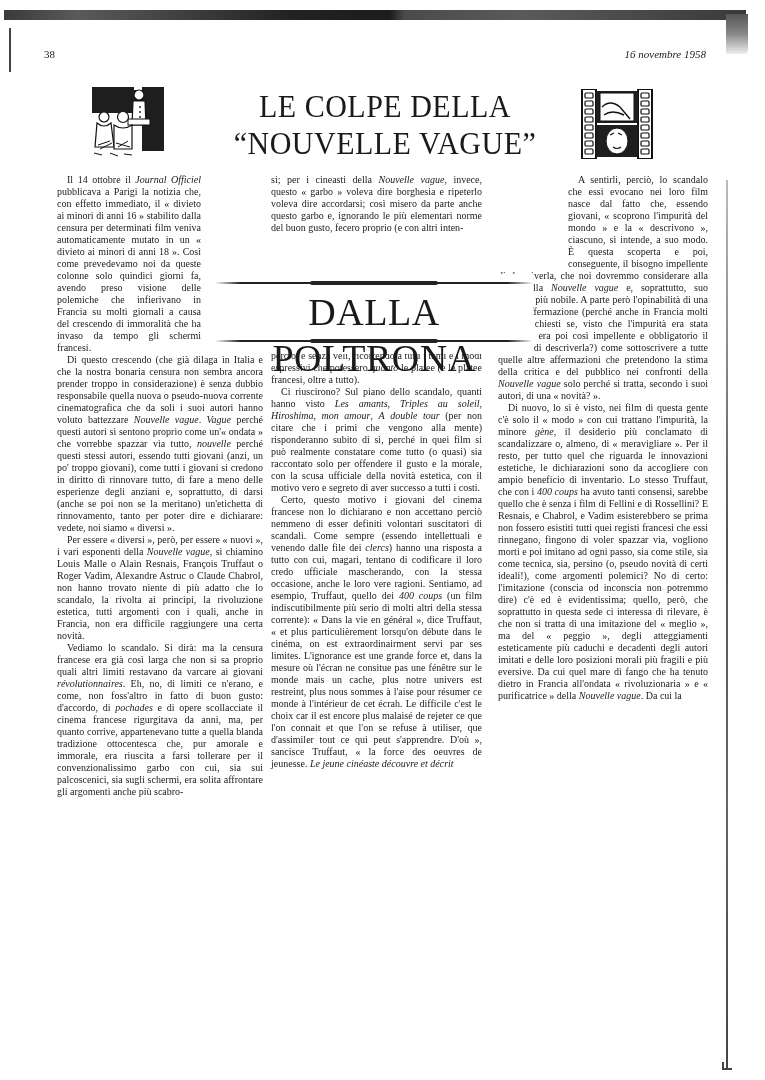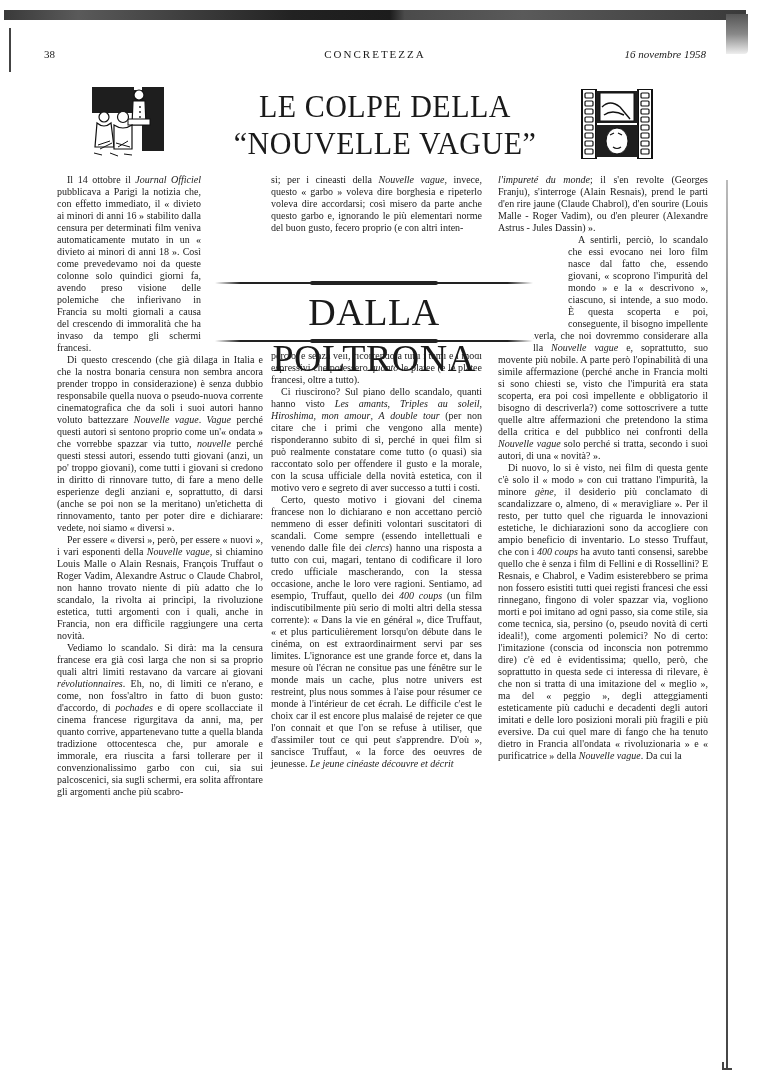--- a/index.html
+++ b/index.html
@@ -96,21 +96,20 @@
 </head>
 <body>
 
 <div class="topbar"></div>
 <div class="topbar-corner"></div>
 <div class="left-mark"></div>
 <div class="right-rule"></div>
 
 <div class="header">
   <span class="page-num">38</span>
-  <span class="journal">CONCRETEZZA</span>
   <span class="date">16 novembre 1958</span>
 </div>
 
 <div class="illus-left">
   <svg width="74" height="73" viewBox="0 0 74 73">
     <rect x="0" y="2" width="72" height="28" fill="#1e1e1e"></rect>
     <rect x="50" y="2" width="22" height="68" fill="#1e1e1e"></rect>
     <rect x="0" y="28" width="50" height="44" fill="#fff"></rect>
 
     <rect x="42" y="2" width="8" height="3" fill="#fff"></rect>
@@ -185,19 +184,18 @@
 
 <div class="col c2">
   <p class="noindent">si; per i cineasti della <i>Nouvelle vague</i>, invece, questo « garbo » voleva dire borghesia e ripeterlo voleva dire accordarsi; così misero da parte anche questo garbo e, ignorando le più elementari norme del buon gusto, fecero proprio (e con altri inten-</p>
   <span class="float-box-gap-mid"></span>
   <p class="noindent">ti) il motto dei secentisti italiani: <i>Chi non sa far meraviglia, vada alla striglia</i>. « Meravigliarono », perciò, e senza veli, ricorrendo a tutti i temi e i modi espressivi che potessero <i>quanto</i> le platee (e le platee francesi, oltre a tutto).</p>
   <p>Ci riuscirono? Sul piano dello scandalo, quanti hanno visto <i>Les amants</i>, <i>Triples au soleil</i>, <i>Hiroshima, mon amour</i>, <i>A double tour</i> (per non citare che i primi che vengono alla mente) risponderanno subito di sì, perché in quei film si può realmente constatare come tutto (o quasi) sia raccontato solo per offendere il gusto e la morale, con la scusa ufficiale della novità estetica, con il motivo vero e segreto di aver successo a tutti i costi.</p>
   <p>Certo, questo motivo i giovani del cinema francese non lo dichiarano e non accettano perciò nemmeno di esser definiti volontari suscitatori di scandali. Come sempre (essendo intellettuali e venendo dalle file dei <i>clercs</i>) hanno una risposta a tutto con cui, magari, tentano di codificare il loro credo ufficiale mascherando, con la stessa occasione, anche le loro vere ragioni. Sentiamo, ad esempio, Truffaut, quello dei <i>400 coups</i> (un film indiscutibilmente più serio di molti altri della stessa corrente): « Dans la vie en général », dice Truffaut, « et plus particulièrement lorsqu'on débute dans le cinéma, on est extraordinairment servi par ses limites. L'ignorance est une grande force et, dans la mesure où l'écran ne consitue pas une fénêtre sur le monde mais un cache, plus notre univers est restreint, plus nous sommes à l'aise pour résumer ce monde à l'intérieur de cet écrah. Le difficile c'est le choix car il est encore plus malaisé de rejeter ce que l'on connait et que l'on se refuse à utiliser, que d'assimiler tout ce qui peut s'apprendre. D'où », sancisce Truffaut, « la force des oeuvres de jeunesse. <i>Le jeune cinéaste découvre et décrit</i></p>
 </div>
 
 <div class="col c3">
-  <p class="noindent"><i>l'impureté du monde</i>; il s'en revolte (Georges Franju), s'interroge (Alain Resnais), prend le parti d'en rire jaune (Claude Chabrol), d'en sourire (Louis Malle - Roger Vadim), ou d'en pleurer (Alexandre Astrus - Jules Dassin) ».</p>
   <span class="float-box-gap-right"></span>
   <p>A sentirli, perciò, lo scandalo che essi evocano nei loro film nasce dal fatto che, essendo giovani, « scoprono l'impurità del mondo » e la « descrivono », ciascuno, si intende, a suo modo. È questa scoperta e poi, conseguente, il bisogno impellente di descriverla, che noi dovremmo considerare alla base della <i>Nouvelle vague</i> e, soprattutto, suo movente più nobile. A parte però l'opinabilità di una simile affermazione (perché anche in Francia molti si sono chiesti se, visto che l'impurità era stata scoperta, era poi così impellente e obbligatorio il bisogno di descriverla?) come sottoscrivere a tutte quelle altre affermazioni che pretendono la stima della critica e del pubblico nei confronti della <i>Nouvelle vague</i> solo perché si tratta, secondo i suoi autori, di una « novità? ».</p>
   <p>Di nuovo, lo si è visto, nei film di questa gente c'è solo il « modo » con cui trattano l'impurità, la minore <i>gène</i>, il desiderio più conclamato di scandalizzare o, almeno, di « meravigliare ». Per il resto, per tutto quel che riguarda le innovazioni estetiche, le dichiarazioni sono da accogliere con ampio beneficio di inventario. Lo stesso Truffaut, che con i <i>400 coups</i> ha avuto tanti consensi, sarebbe quello che è senza i film di Fellini e di Rossellini? E Resnais, e Chabrol, e Vadim esisterebbero se prima non fossero esistiti tutti quei registi francesi che essi rinnegano, fingono di voler spazzar via, vogliono morti e poi imitano ad ogni passo, sia come stile, sia come tecnica, sia, persino (o, pseudo novità di certi ideali!), come argomenti polemici? No di certo: l'imitazione (conscia od inconscia non potremmo dire) c'è ed è evidentissima; quello, però, che soprattutto in questa sede ci interessa di rilevare, è che non si tratta di una imitazione del « meglio », ma del « peggio », degli atteggiamenti esteticamente più caduchi e decadenti degli autori imitati e delle loro posizioni morali più fragili e più eversive. Da cui quel mare di fango che ha tenuto dietro in Francia all'ondata « rivoluzionaria » e « purificatrice » della <i>Nouvelle vague</i>. Da cui la</p>
 </div>
 
 <div class="bottom-mark"></div>
 
 </body></html>

